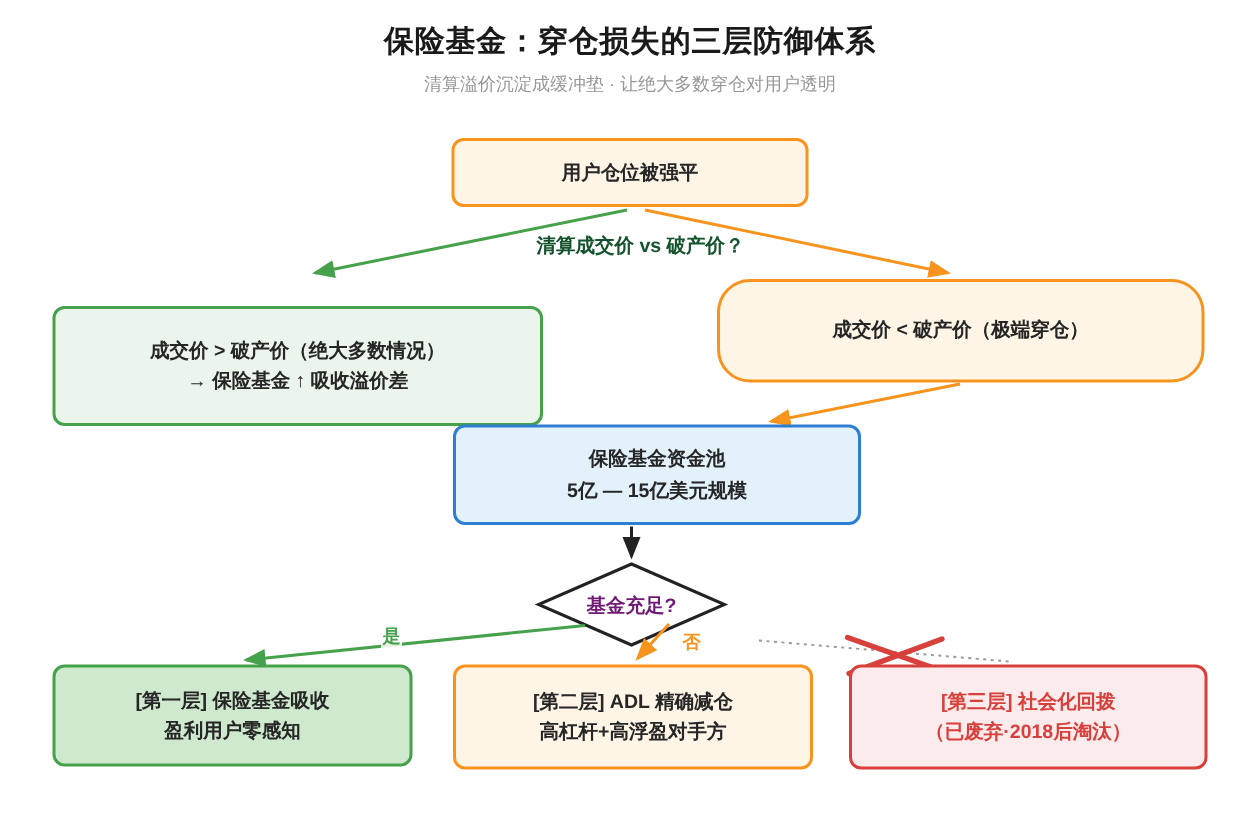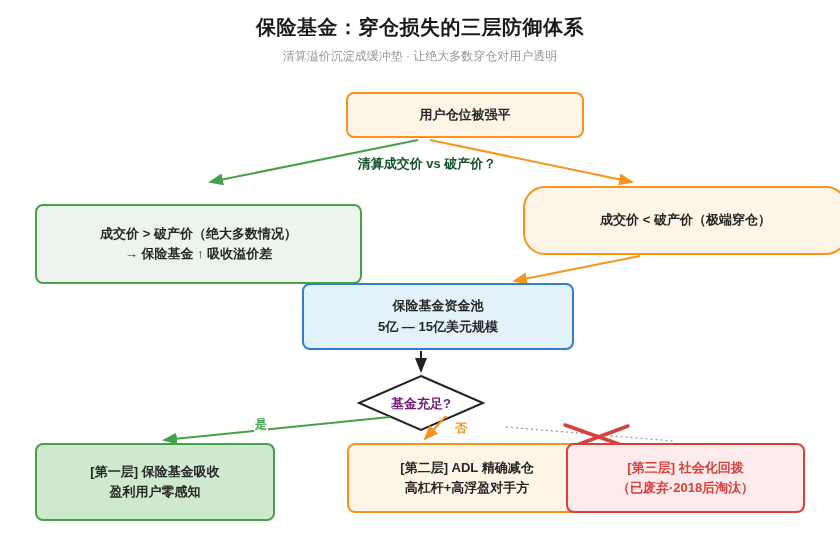--- a/index.html
+++ b/index.html
@@ -5,30 +5,30 @@
   html,body{margin:0;padding:0;background:#ffffff;}
   body{font-family:"Liberation Sans","DejaVu Sans",sans-serif;}
   .canvas{position:relative;width:840px;height:542px;background:#ffffff;overflow:hidden;}
   .title{position:absolute;left:0;top:14px;width:840px;text-align:center;
          font-size:20px;font-weight:bold;color:#1a1a1a;letter-spacing:.5px;}
   .subtitle{position:absolute;left:0;top:48px;width:840px;text-align:center;
             font-size:12px;color:#979797;}
   .node{position:absolute;border:2px solid;border-radius:8px;box-sizing:border-box;
         display:flex;flex-direction:column;align-items:center;justify-content:center;
         font-size:13px;font-weight:bold;line-height:1.55;text-align:center;color:#262626;}
-  .orange-node{border-color:#F7941E;background:#FEF5E7;margin-left:45px;}
+  .orange-node{border-color:#F7941E;background:#FEF5E7;}
   .green-node{border-color:#46A14B;background:#EBF5EB;}
   .green-dark-node{border-color:#46A14B;background:#CFE9CF;}
   .blue-node{border-color:#2E7FD1;background:#E3F1FB;}
   .red-node{border-color:#D8403C;background:#FCEBEC;color:#D8403C;}
   .n-start{left:301px;top:92px;width:238px;height:46px;}
   .n-left{left:35px;top:204px;width:327px;height:80px;}
   .n-right{left:478px;top:186px;width:325px;height:69px;border-radius:22px;}
   .n-pool{left:302px;top:283px;width:272px;height:67px;}
-  .n-l1{left:35px;top:443px;width:240px;height:78px;text-align:right;}
+  .n-l1{left:35px;top:443px;width:240px;height:68px;text-align:right;}
   .n-l2{left:302px;top:443px;width:240px;height:70px;}
   .n-l3{left:566px;top:443px;width:239px;height:70px;}
   .branch-question{position:absolute;left:327px;top:155px;width:200px;text-align:center;
                    font-size:13px;font-weight:bold;color:#14532d;}
   .diamond-label{position:absolute;left:361px;top:395px;width:120px;text-align:center;
                  font-size:13px;font-weight:bold;color:#701a75;}
   .edge-label{position:absolute;font-size:12px;font-weight:bold;background:rgba(255,255,255,.85);
               padding:0 1px;}
   .yes-label{left:254px;top:416px;color:#46A14B;}
   .no-label{left:454px;top:420px;color:#F7941E;}

